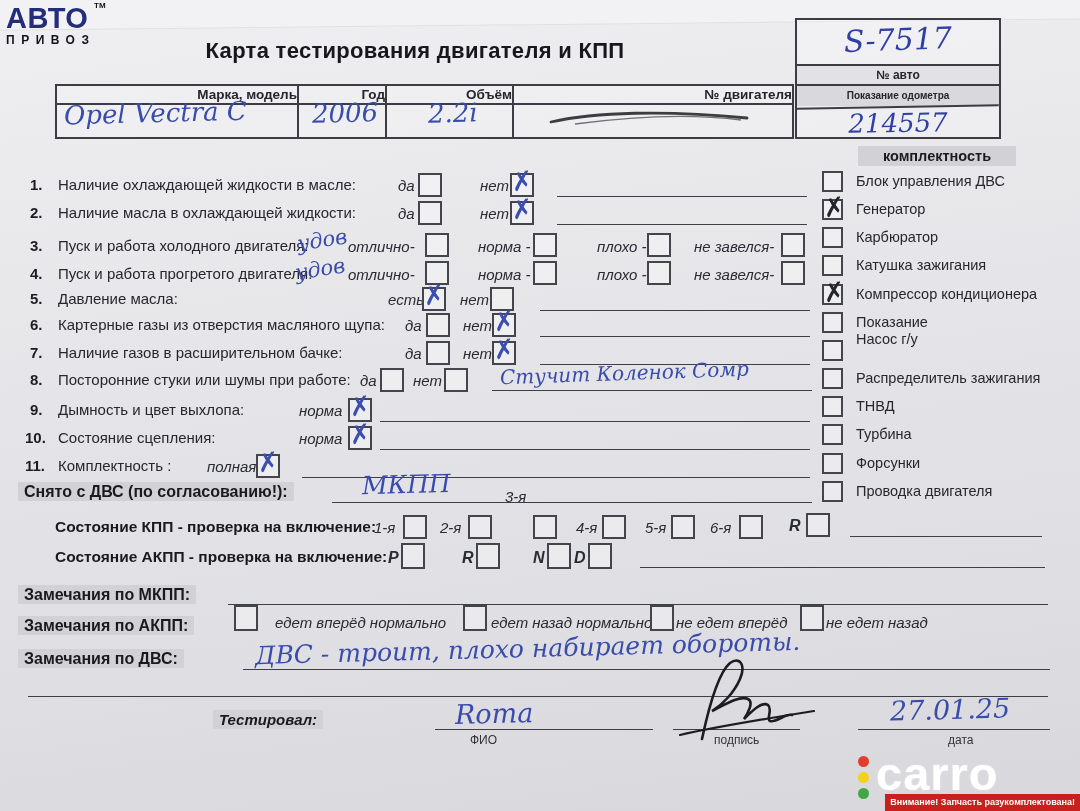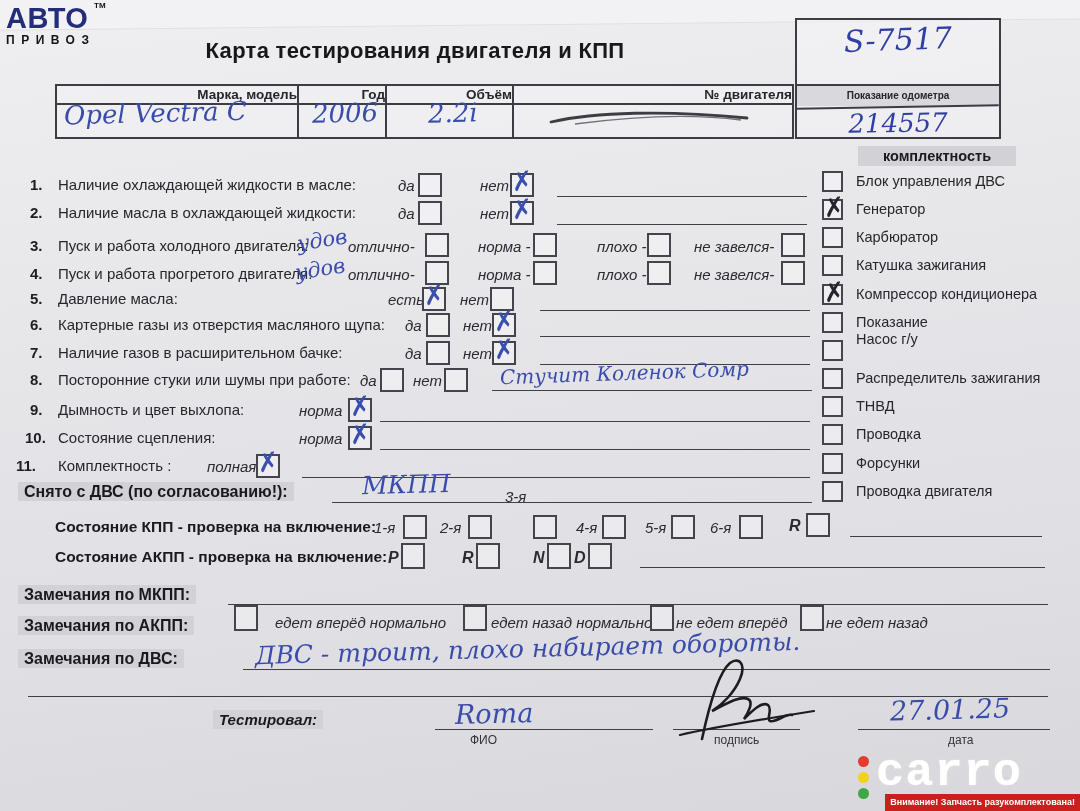--- a/index.html
+++ b/index.html
@@ -42,41 +42,42 @@
   .title{position:absolute;left:155px;top:38px;width:520px;text-align:center;font-size:22px;font-weight:bold;color:#17171c;letter-spacing:.3px;}
   
   .apz{position:absolute;left:6px;top:2px;}
   .apz .l1{font-size:29px;font-weight:bold;color:#232d7a;letter-spacing:.5px;font-family:"Liberation Sans",sans-serif;}
   .apz .tm{position:absolute;left:88px;top:-1px;font-size:8px;font-weight:bold;color:#111;}
   .apz .l2{margin-top:-2px;font-size:12px;font-weight:bold;color:#131318;letter-spacing:6.5px;}
   
   .cmp-h{position:absolute;left:858px;top:146px;width:158px;text-align:center;font-size:14.5px;font-weight:bold;background:#d1d1d6;padding:2px 0;color:#1a1a20;}
   .cmp-l{position:absolute;font-size:14.5px;white-space:nowrap;color:#26262c;}
   
-  .carro-txt{position:absolute;left:876px;top:746px;font-size:47px;font-weight:bold;color:#ffffff;letter-spacing:1px;font-family:Liberation Mono, monospace;text-shadow:0 0 2px rgba(255,255,255,.5);}
+  .carro-txt{position:absolute;left:876px;top:746px;font-size:47px;font-weight:bold;color:#ffffff;letter-spacing:1px;font-family:Liberation Sans, sans-serif;text-shadow:0 0 2px rgba(255,255,255,.5);}
   .dot{position:absolute;width:11px;height:11px;border-radius:50%;}
   .banner{position:absolute;right:0;top:794px;height:17px;line-height:17px;background:#c9201d;color:#fff;font-size:9px;font-weight:bold;padding:0 5px;white-space:nowrap;}
   .sub{position:absolute;font-size:12px;color:#33333a;white-space:nowrap;}
 </style>
 </head>
 <body>
 
 <div class="page">
   <div class="edge"></div>
 
   <div class="apz">
     <div class="l1">АВТО</div>
     <div class="tm">TM</div>
     <div class="l2">ПРИВОЗ</div>
   </div>
 
   <div class="title">Карта тестирования двигателя  и КПП</div>
 
   <div class="trb">
     <div class="c1 hwc">S-7517</div>
+    <div class="c2">№ авто</div>
     <div class="c3">Показание одометра</div>
     <div class="c4 hwc">214557</div>
   </div>
 
   <div class="vt">
     <div class="vl" style="left:240px"></div>
     <div class="vl" style="left:328px"></div>
     <div class="vl" style="left:455px"></div>
     <div class="hr"></div>
     <div class="hc" style="left:0;width:240px">Марка, модель</div>
@@ -216,21 +217,21 @@
     <span class="line" style="left:380px;top:421px;width:430px"></span>
 
     <span class="num" style="left:25px;top:429px">10.</span>
     <span class="lbl" style="left:58px;top:429px">Состояние сцепления:</span>
     <span class="opt" style="left:299px;top:430px">норма</span>
     <span class="box" style="left:348px;top:426px">
         <span class="mk blue">✗</span>
       </span>
     <span class="line" style="left:380px;top:449px;width:430px"></span>
 
-    <span class="num" style="left:16px;top:457px">11.</span>
+    <span class="num" style="left:25px;top:457px">11.</span>
     <span class="lbl" style="left:58px;top:457px">Комплектность :</span>
     <span class="opt" style="left:207px;top:458px">полная</span>
     <span class="box" style="left:256px;top:454px">
         <span class="mk blue">✗</span>
       </span>
     <span class="line" style="left:302px;top:477px;width:508px"></span>
   </div>
 
   <div>
     <span class="sec" style="left:18px;top:483px"><span class="hl">Снято с ДВС (по согласованию!):</span></span>
@@ -351,21 +352,21 @@
         <span class="mk dark"></span>
       </span>
     <span class="cmp-l" style="left:856px;top:370px">Распределитель зажигания</span>
     <span class="box sm" style="left:822px;top:396px">
         <span class="mk dark"></span>
       </span>
     <span class="cmp-l" style="left:856px;top:398px">ТНВД</span>
     <span class="box sm" style="left:822px;top:424px">
         <span class="mk dark"></span>
       </span>
-    <span class="cmp-l" style="left:856px;top:426px">Проводка</span>
+    <span class="cmp-l" style="left:856px;top:426px">Турбина</span>
     <span class="box sm" style="left:822px;top:453px">
         <span class="mk dark"></span>
       </span>
     <span class="cmp-l" style="left:856px;top:455px">Форсунки</span>
     <span class="box sm" style="left:822px;top:481px">
         <span class="mk dark"></span>
       </span>
     <span class="cmp-l" style="left:856px;top:483px">Проводка двигателя</span>
   </div>
 

